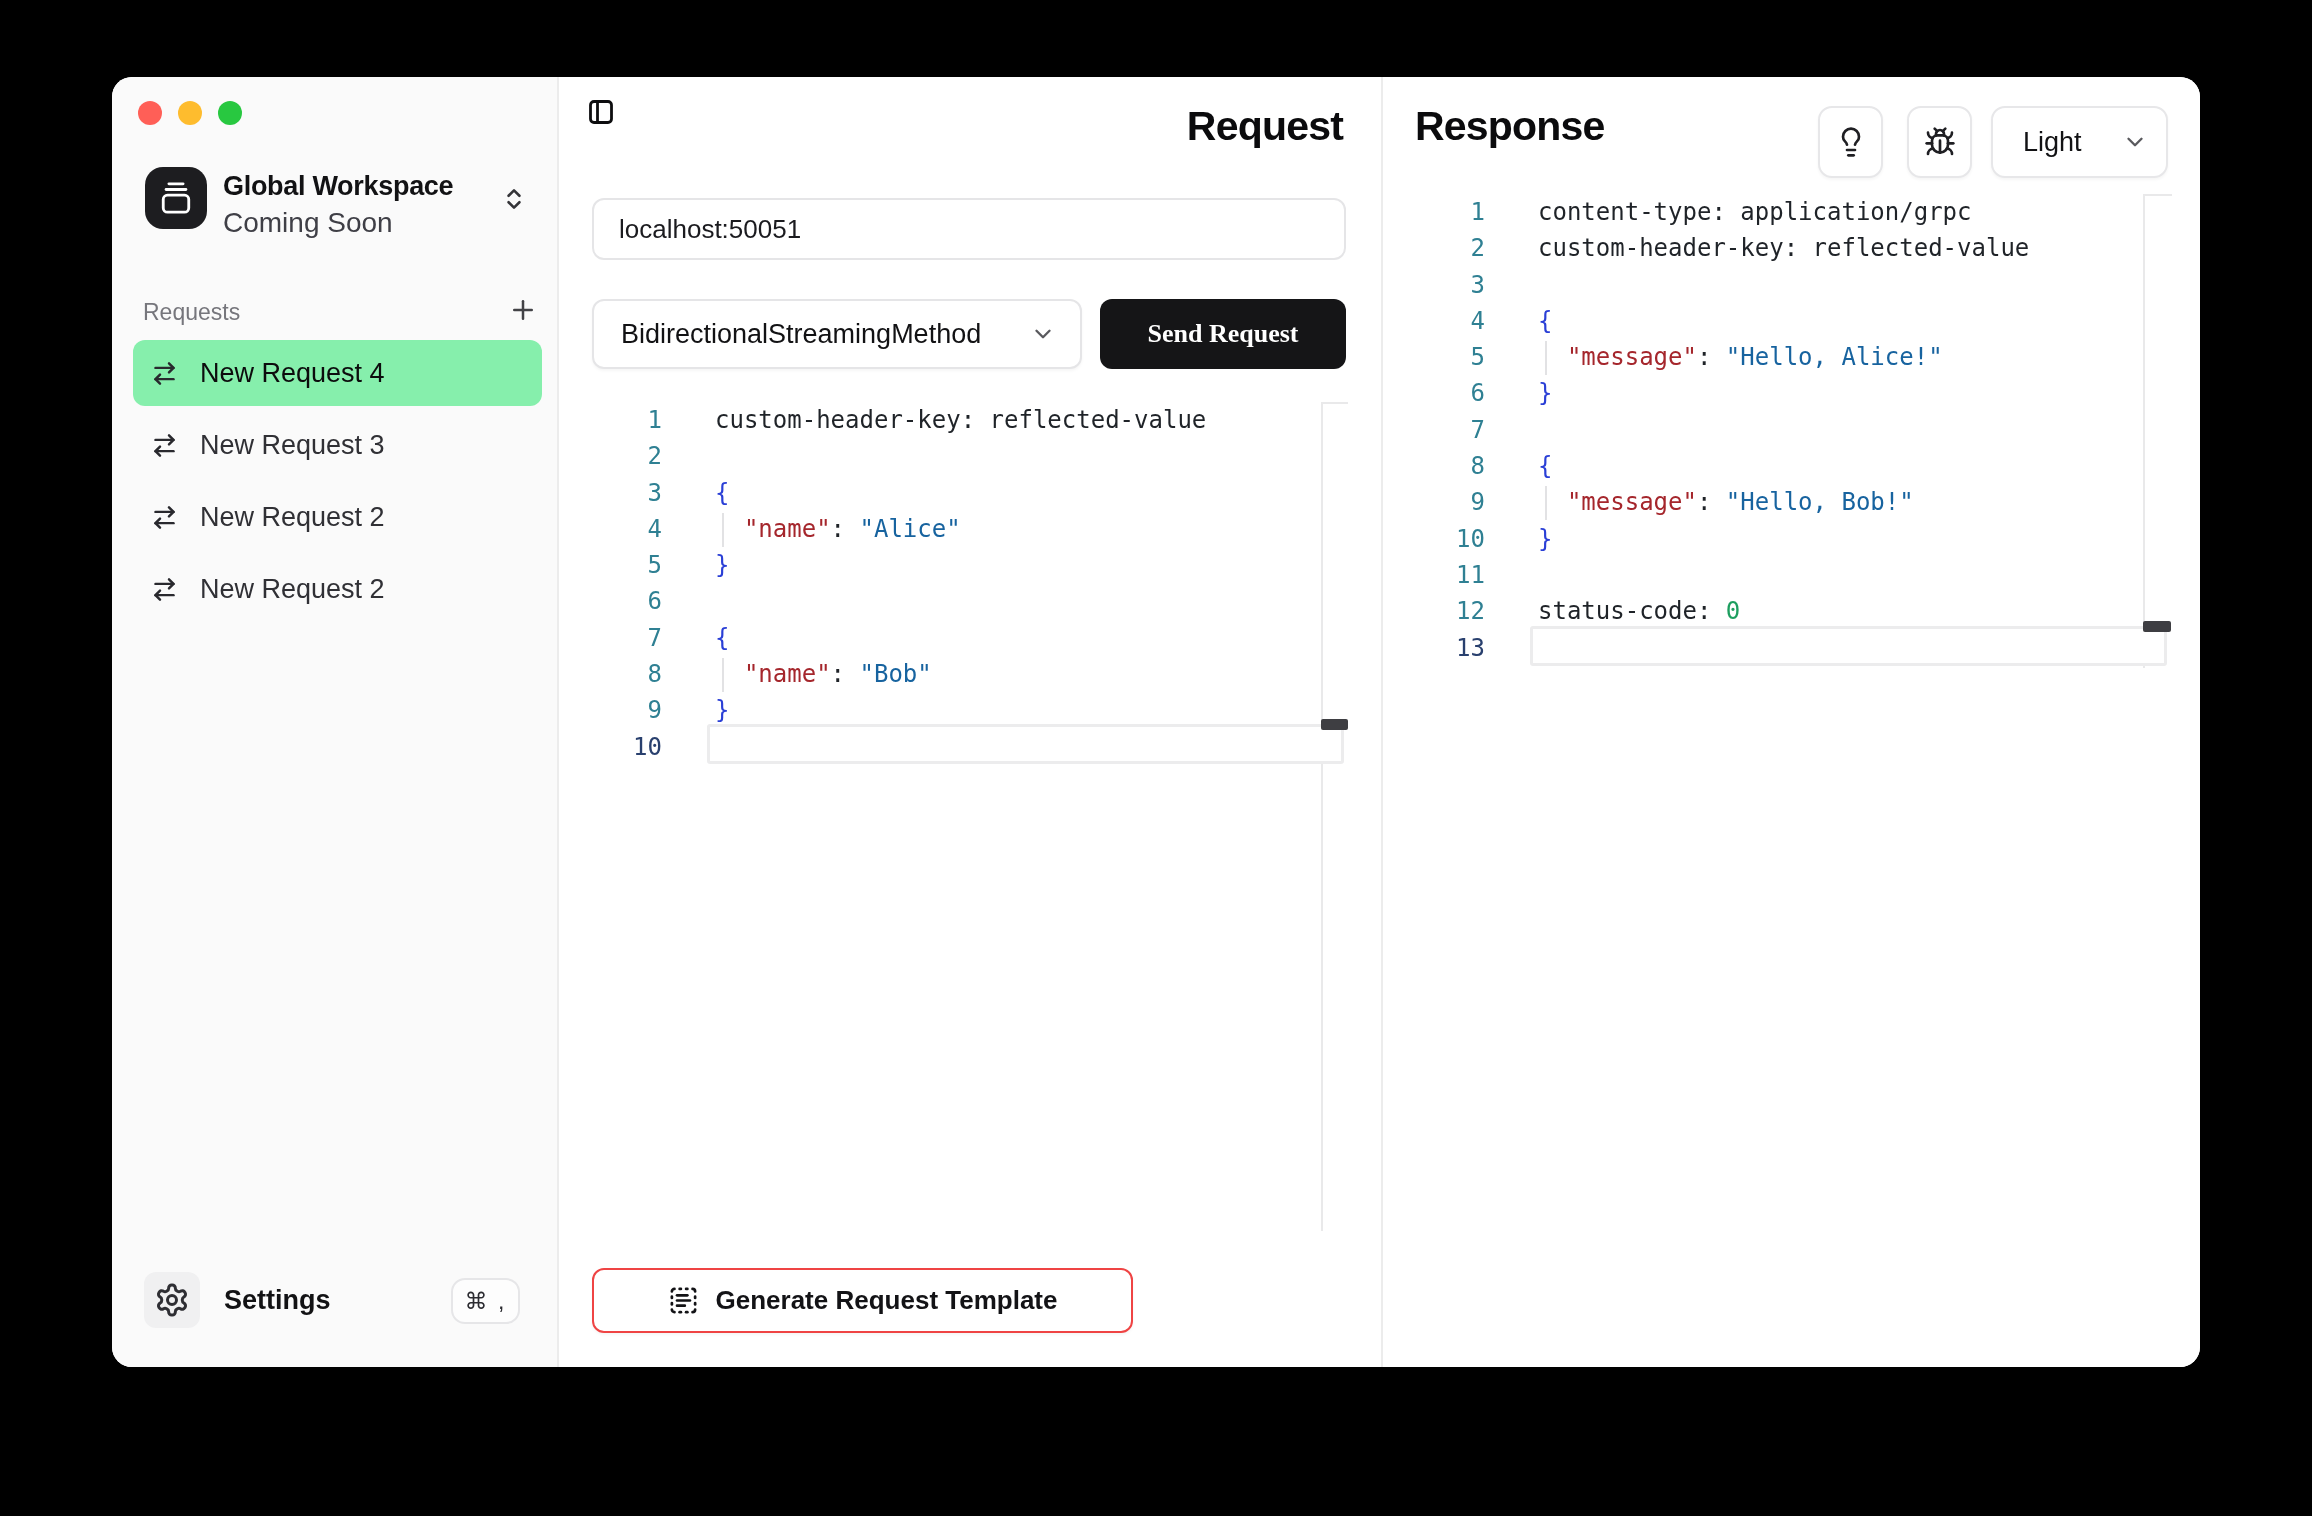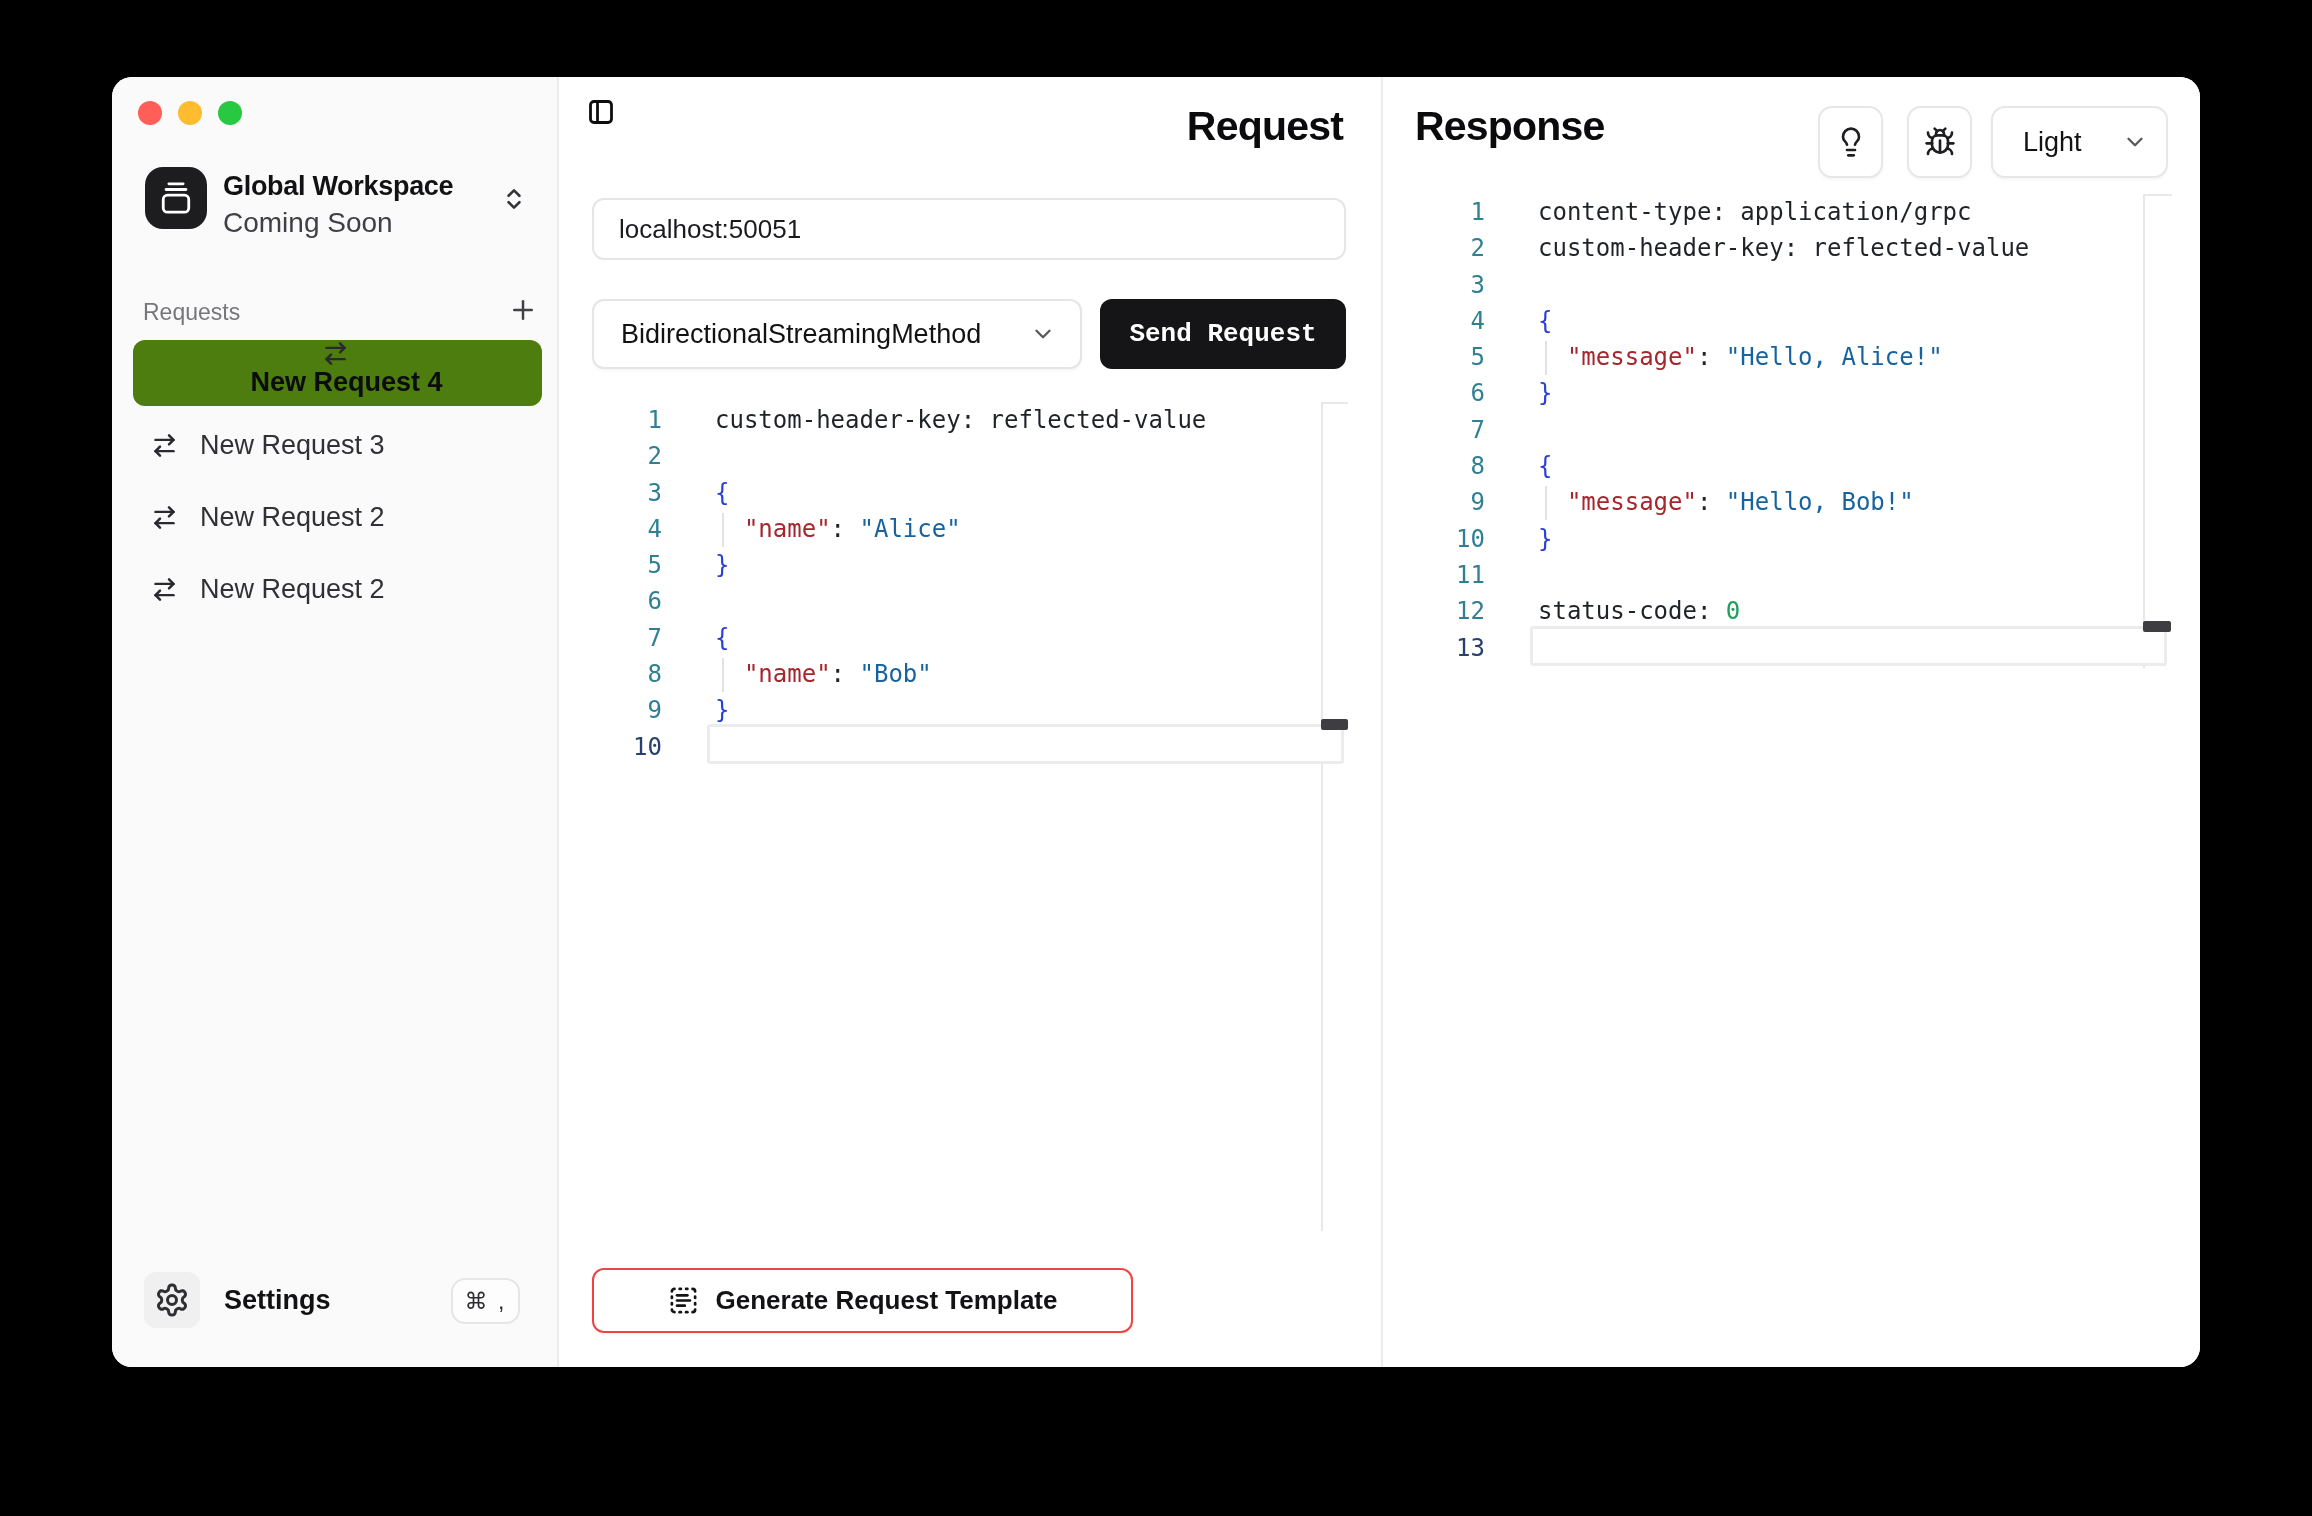--- a/index.html
+++ b/index.html
@@ -19,21 +19,21 @@
              border-radius:18px; background:#1d1d20; display:flex; align-items:center; justify-content:center; }
   .ws-title { position:absolute; left:111px; top:94px; font-size:27px; font-weight:700; color:#121214; letter-spacing:-0.3px; }
   .ws-sub   { position:absolute; left:111px; top:130px; font-size:28px; color:#3f3f46; }
   .ws-chevrons { position:absolute; left:389px; top:108px; color:#343438; }
   .req-header { position:absolute; left:31px; top:222px; font-size:23px; color:#76767c; }
   .plus-btn { position:absolute; left:396px; top:218px; color:#424246; cursor:pointer; }
   .req-list { position:absolute; left:21px; top:263px; width:409px; }
   .req-item { height:66px; margin-bottom:6px; border-radius:12px; display:flex; align-items:center;
               padding-left:18px; font-size:27px; color:#303035; cursor:pointer; }
   .req-item .swap { color:#29292e; margin-right:22px; display:flex; }
-  .req-item.selected { background:#4d7c0f; font-weight:700; color:#0c0c0d;flex-direction:column; }
+  .req-item.selected { background:#86efac; font-weight:400; color:#0c0c0d; }
   .gear-wrap { position:absolute; left:32px; top:1195px; width:56px; height:56px; border-radius:12px;
                background:#f0f0f1; display:flex; align-items:center; justify-content:center; color:#2e2e33; }
   .settings-label { position:absolute; left:112px; top:1208px; font-size:27px; font-weight:600; color:#121214; }
   .shortcut-badge { position:absolute; left:339px; top:1201px; width:69px; height:46px; border-radius:14px;
                border:2px solid #e6e6e8; background:#fdfdfd; display:flex; align-items:center;
                justify-content:center; font-size:23px; color:#2c2c31; letter-spacing:2px; }
 
   
   .request-panel  { position:absolute; left:447px; top:0; width:824px; height:1290px;
                     border-right:2px solid #ececec; background:#fff; }
@@ -45,21 +45,21 @@
 
   .url-input { position:absolute; left:33px; top:121px; width:754px; height:62px; border:2px solid #e5e5e7;
                border-radius:12px; padding:0 25px; font-size:26px; color:#1b1b1f; background:#fff; outline:none;
                font-family:"Liberation Sans", sans-serif; }
   .method-select { position:absolute; left:33px; top:222px; width:490px; height:70px; border:2px solid #e5e5e7;
                border-radius:12px; background:#fff; display:flex; align-items:center; padding:0 24px 0 27px;
                font-size:27px; color:#121214; cursor:pointer; box-shadow:0 2px 3px rgba(0,0,0,0.04);gap:27px; }
   .method-select .chev { margin-left:auto; color:#5a5a5e; display:flex; }
   .send-btn { position:absolute; left:541px; top:222px; width:246px; height:70px; border:none; border-radius:12px;
               background:#151517; color:#fff; font-size:26px; font-weight:700; cursor:pointer;
-              font-family:Liberation Mono, monospace; }
+              font-family:Liberation Serif, serif; }
   .generate-btn { position:absolute; left:33px; top:1191px; width:541px; height:65px; border:2px solid #ef4444;
               border-radius:12px; background:#fff; display:flex; align-items:center; justify-content:center;
               gap:17px; font-size:26px; font-weight:600; color:#131316; cursor:pointer;
               box-shadow:0 2px 3px rgba(0,0,0,0.04); font-family:"Liberation Sans", sans-serif; }
   .generate-btn .gicon { display:flex; color:#131316; }
 
   .icon-btn { position:absolute; top:29px; width:65px; height:72px; border:2px solid #e7e7e9; border-radius:14px;
               background:#fff; display:flex; align-items:center; justify-content:center; color:#1f1f23;
               cursor:pointer; box-shadow:0 2px 3px rgba(0,0,0,0.04); }
   .icon-btn.bulb { left:435px; }

